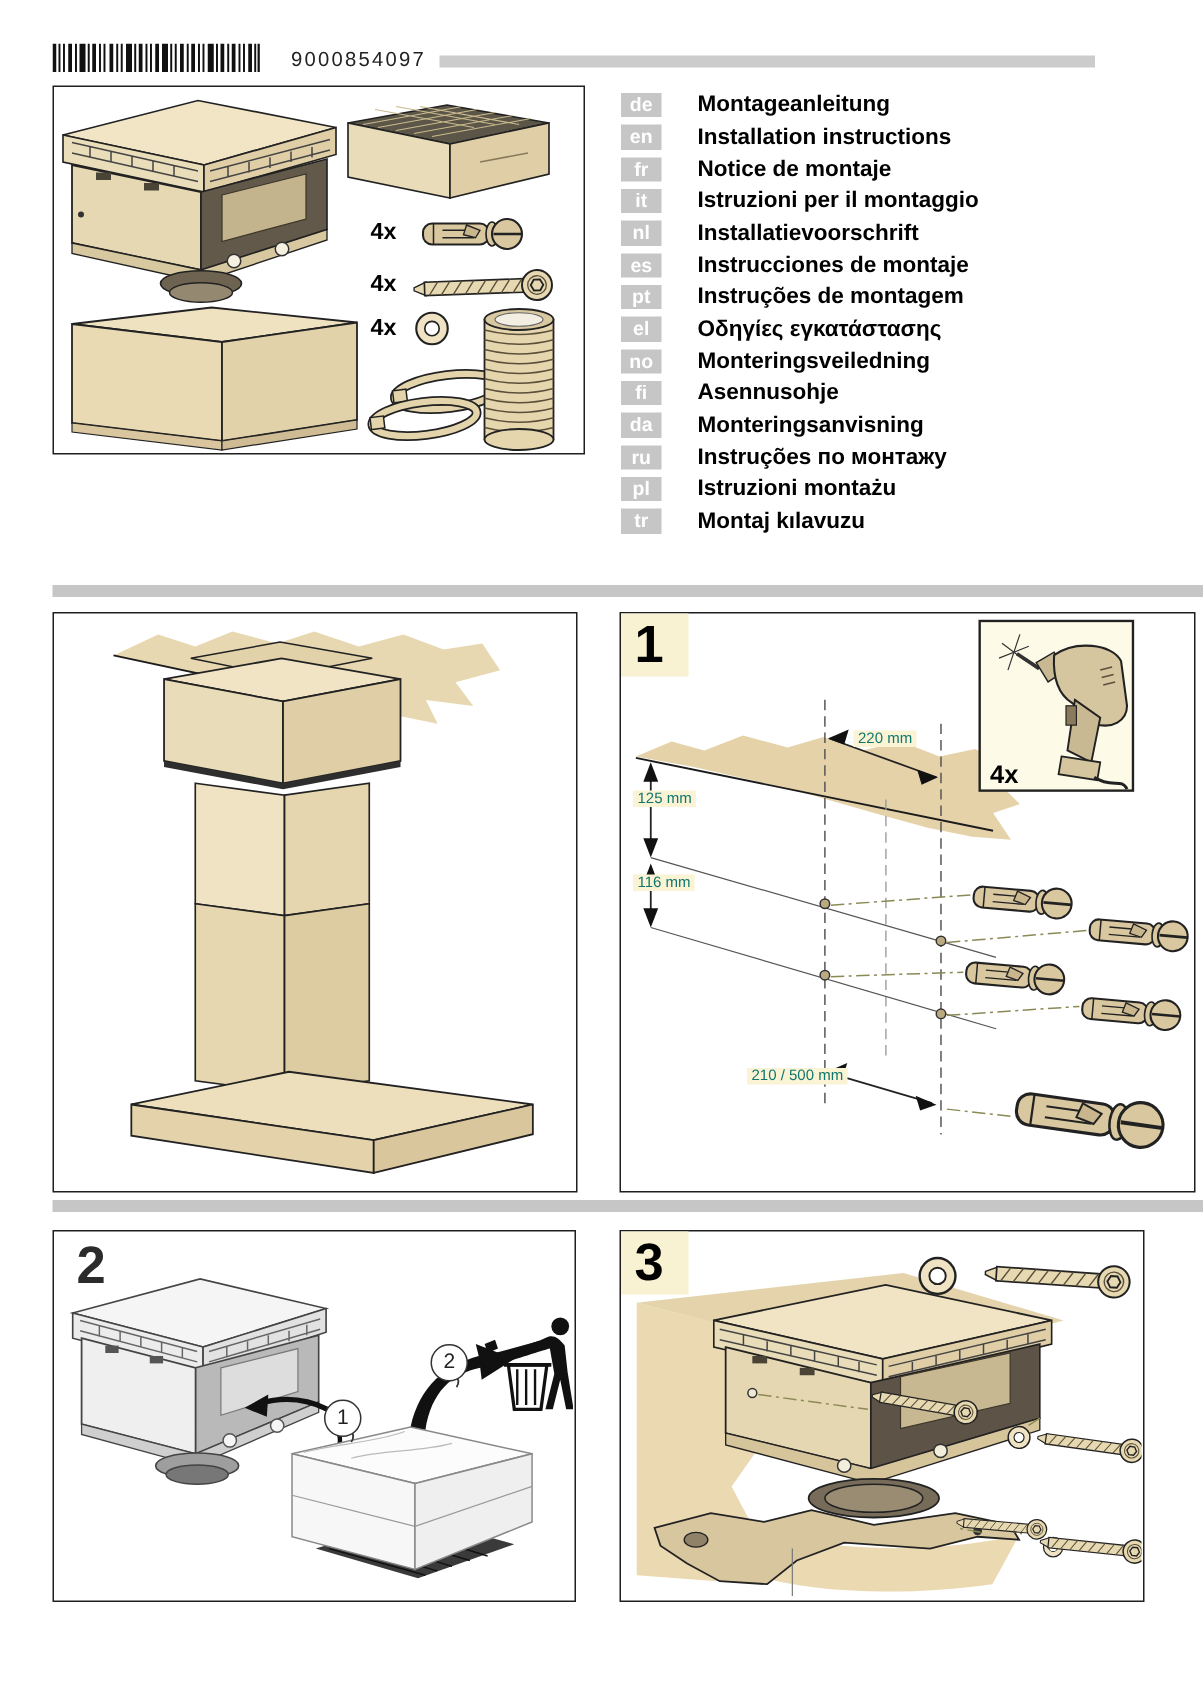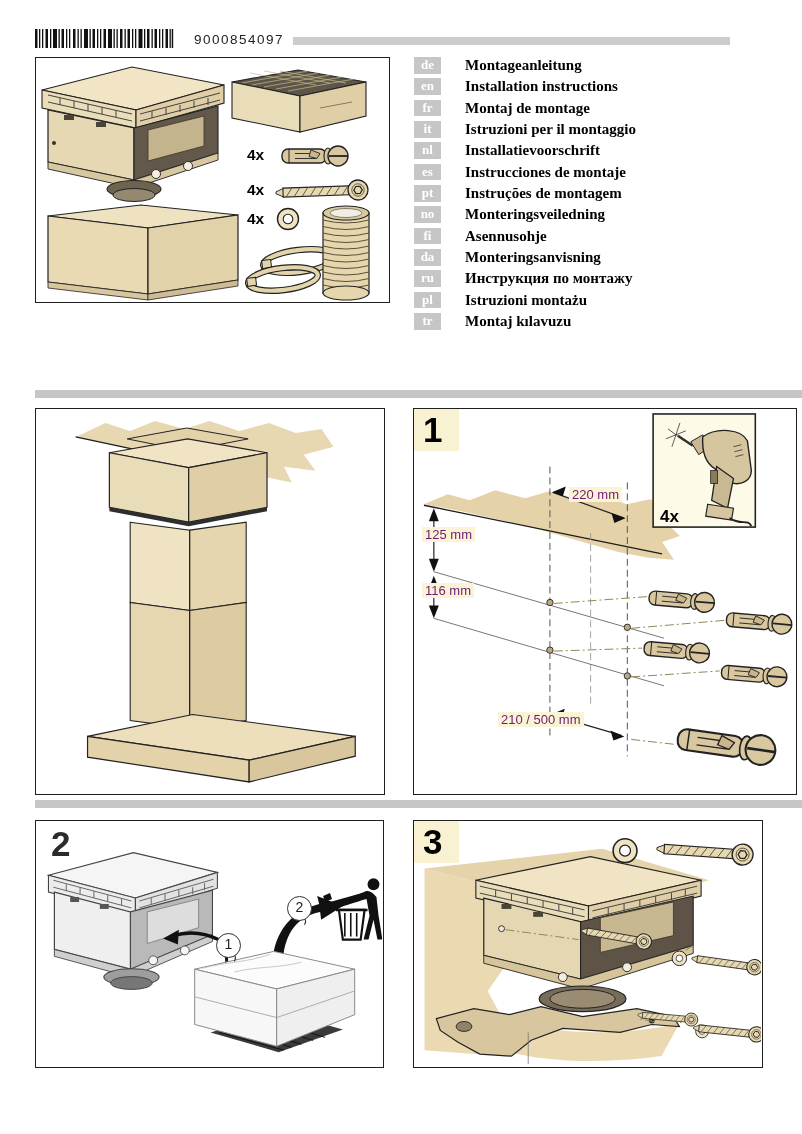--- a/index.html
+++ b/index.html
@@ -4,29 +4,29 @@
 <style>
   html,body{margin:0;padding:0;background:#fff;}
   .page{position:relative;width:802px;height:1134px;background:#ffffff;
         font-family:"Liberation Sans","DejaVu Sans",sans-serif;color:#111;overflow:hidden;padding-left:24px;}
   .abs{position:absolute;}
   .panel{position:absolute;border:1.6px solid #1f1f1f;background:#fff;box-sizing:border-box;}
   .panel svg{position:absolute;left:0;top:0;}
   .hbar{position:absolute;background:#c6c6c6;}
   .barcode-num{position:absolute;font-size:13.5px;letter-spacing:1.5px;color:#222;}
   .langs{position:absolute;left:414px;top:57px;}
-  .lang-row{display:flex;align-items:flex-start;height:21.35px;font-family:Liberation Serif, serif;}
+  .lang-row{display:flex;align-items:flex-end;height:21.35px;}
   .lang-code{display:inline-block;width:27px;height:16.5px;background:#c6c6c6;color:#fff;
              font-weight:bold;font-size:13px;line-height:16.5px;text-align:center;flex:0 0 auto;}
   .lang-title{margin-left:24px;font-weight:bold;font-size:15px;white-space:nowrap;color:#000;}
   .qty{position:absolute;font-weight:bold;font-size:15.5px;color:#000;}
   .step-num{position:absolute;left:0;top:0;width:45px;height:42px;background:#f8f2d2;
             font-size:35px;font-weight:bold;line-height:42px;padding-left:9px;box-sizing:border-box;color:#000;}
   .step-num.plain{background:transparent;color:#2b2b2b;}
-  .dim{position:absolute;font-size:13px;background:#faf4d4;padding:0 3px;white-space:nowrap;color:#701a75;}
+  .dim{position:absolute;font-size:10px;background:#faf4d4;padding:0 3px;white-space:nowrap;color:#0f766e;}
   .inset-qty{position:absolute;font-weight:bold;font-size:17px;color:#000;}
   .callout{position:absolute;width:23px;height:23px;border:1.6px solid #333;border-radius:50%;
            background:#fff;text-align:center;line-height:20px;font-size:14px;color:#222;}
 </style>
 </head>
 <body>
 
 <div class="page">
 
   <svg width="0" height="0" style="position:absolute">
@@ -165,53 +165,57 @@
     <div class="lang-row">
         <span class="lang-code">de</span>
         <span class="lang-title">Montageanleitung</span>
       </div>
     <div class="lang-row">
         <span class="lang-code">en</span>
         <span class="lang-title">Installation instructions</span>
       </div>
     <div class="lang-row">
         <span class="lang-code">fr</span>
-        <span class="lang-title">Montaj de montage</span>
+        <span class="lang-title">Notice de montaje</span>
       </div>
     <div class="lang-row">
         <span class="lang-code">it</span>
         <span class="lang-title">Istruzioni per il montaggio</span>
       </div>
     <div class="lang-row">
         <span class="lang-code">nl</span>
         <span class="lang-title">Installatievoorschrift</span>
       </div>
     <div class="lang-row">
         <span class="lang-code">es</span>
         <span class="lang-title">Instrucciones de montaje</span>
       </div>
     <div class="lang-row">
         <span class="lang-code">pt</span>
         <span class="lang-title">Instruções de montagem</span>
       </div>
     <div class="lang-row">
+        <span class="lang-code">el</span>
+        <span class="lang-title">Οδηγίες εγκατάστασης</span>
+      </div>
+    <div class="lang-row">
         <span class="lang-code">no</span>
         <span class="lang-title">Monteringsveiledning</span>
       </div>
     <div class="lang-row">
         <span class="lang-code">fi</span>
         <span class="lang-title">Asennusohje</span>
       </div>
     <div class="lang-row">
         <span class="lang-code">da</span>
         <span class="lang-title">Monteringsanvisning</span>
       </div>
     <div class="lang-row">
         <span class="lang-code">ru</span>
-        <span class="lang-title">Инструкция по монтажу</span>
+        <span class="lang-title">Instruções по монтажу</span>
       </div>
     <div class="lang-row">
         <span class="lang-code">pl</span>
         <span class="lang-title">Istruzioni montażu</span>
       </div>
     <div class="lang-row">
         <span class="lang-code">tr</span>
         <span class="lang-title">Montaj kılavuzu</span>
       </div>
   </div>

